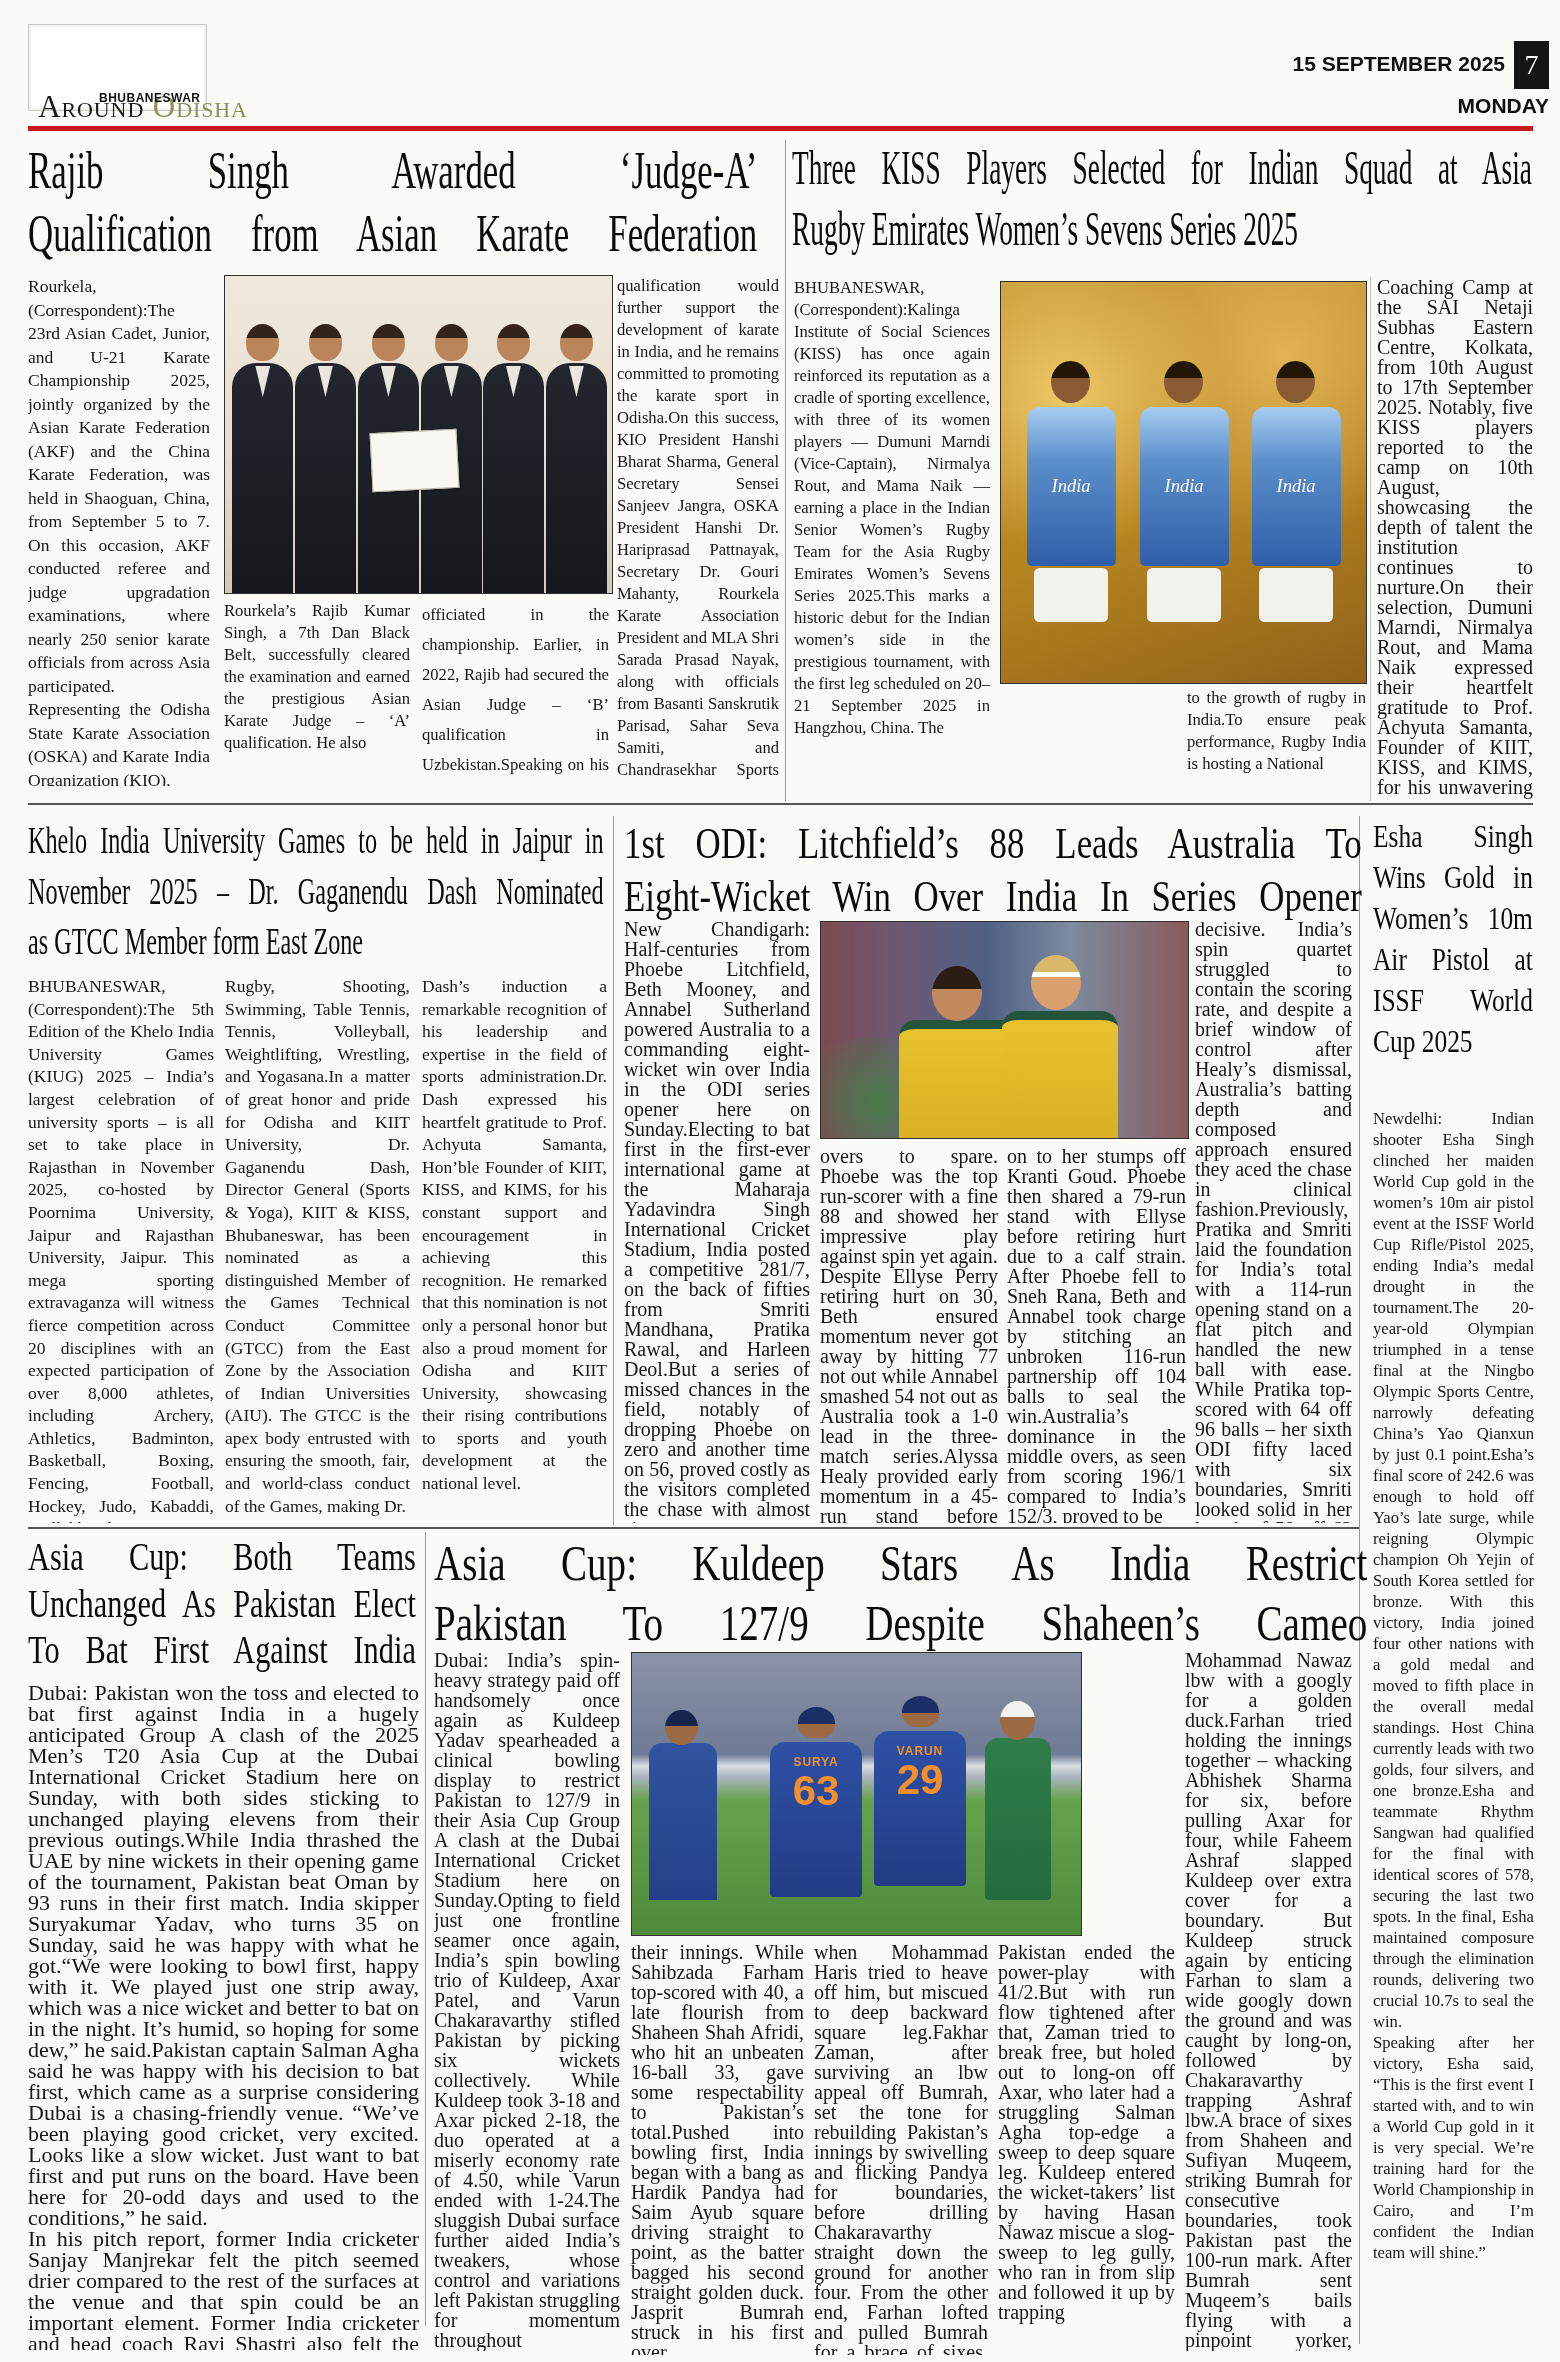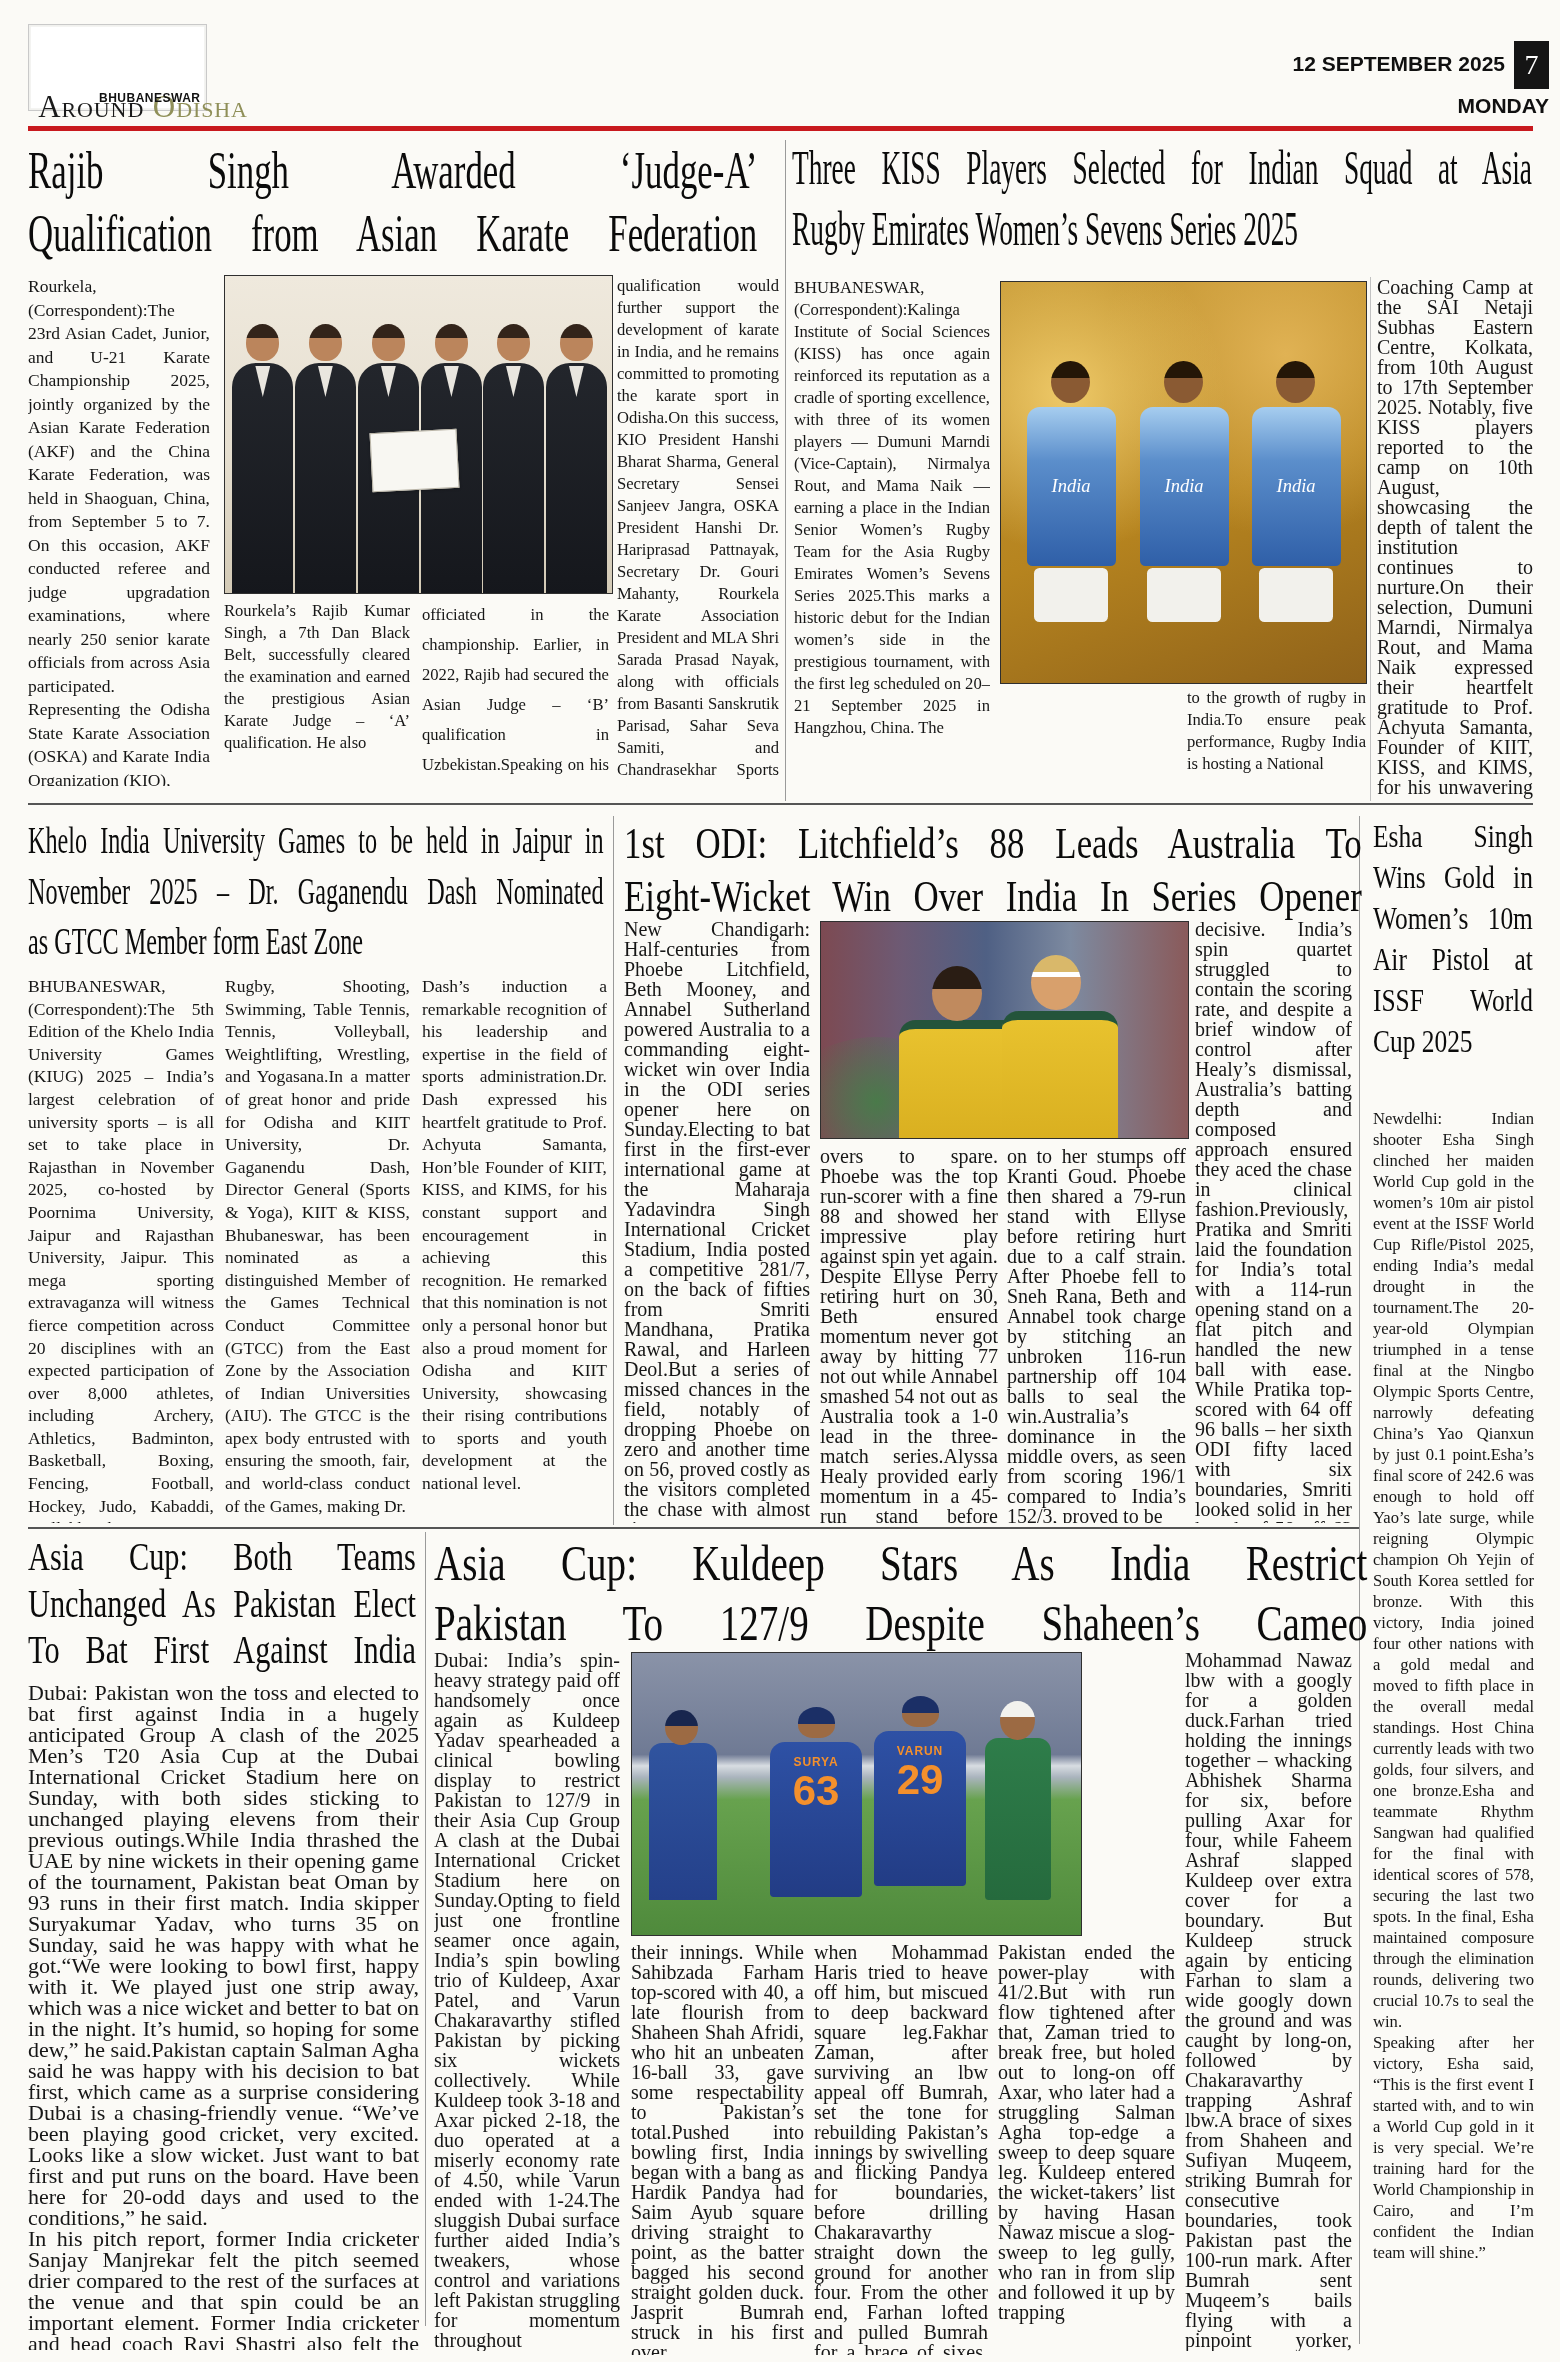--- a/index.html
+++ b/index.html
@@ -96,21 +96,21 @@
 
 <div id="page">
 
   <div class="logo-box">
     <div class="mast-line">
       <span>Around</span>
       <span class="mast-accent">Odisha</span>
     </div>
     <div class="mast-sub">BHUBANESWAR</div>
   </div>
-  <div class="hdr-date">12 SEPTEMBER 2025</div>
+  <div class="hdr-date">15 SEPTEMBER 2025</div>
   <div class="page-box">7</div>
   <div class="hdr-day">MONDAY</div>
   <div class="red-rule"></div>
 
   <div class="vline" style="left:785px;top:140px;height:661px;"></div>
   <div class="hairline" style="left:1370px;top:277px;height:524px;"></div>
   <div class="hline" style="left:28px;top:803px;width:1505px;"></div>
   <div class="vline" style="left:613px;top:816px;height:709px;"></div>
   <div class="vline" style="left:1359px;top:816px;height:1528px;"></div>
   <div class="hline" style="left:28px;top:1527px;width:1331px;"></div>

